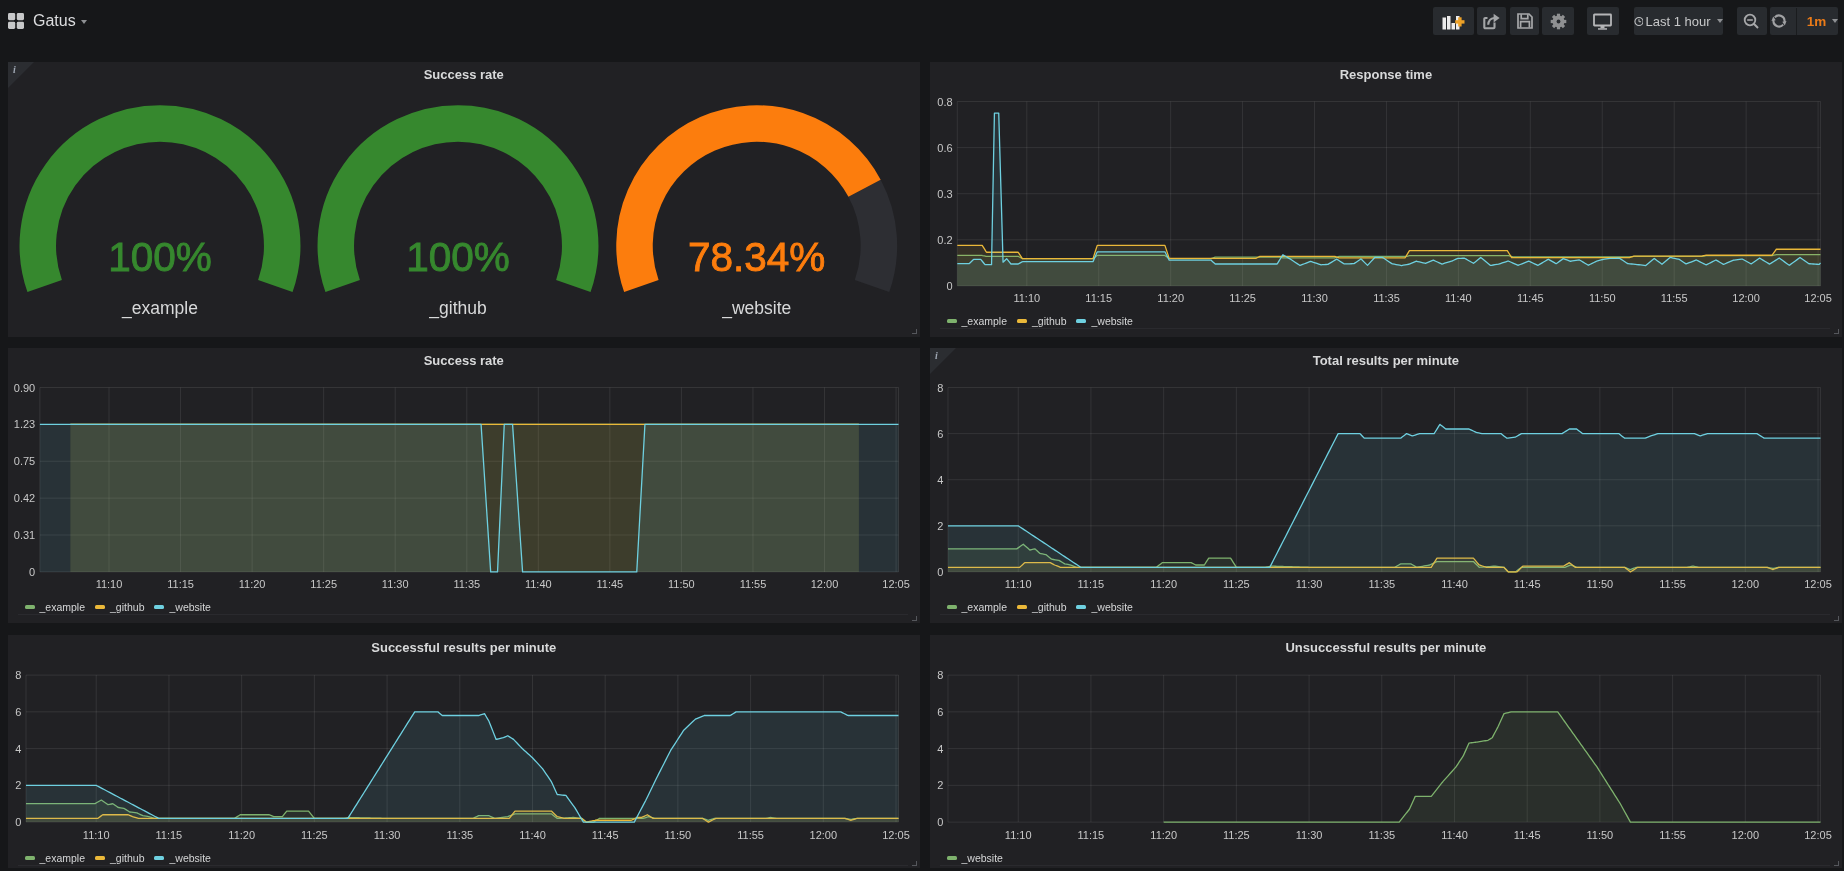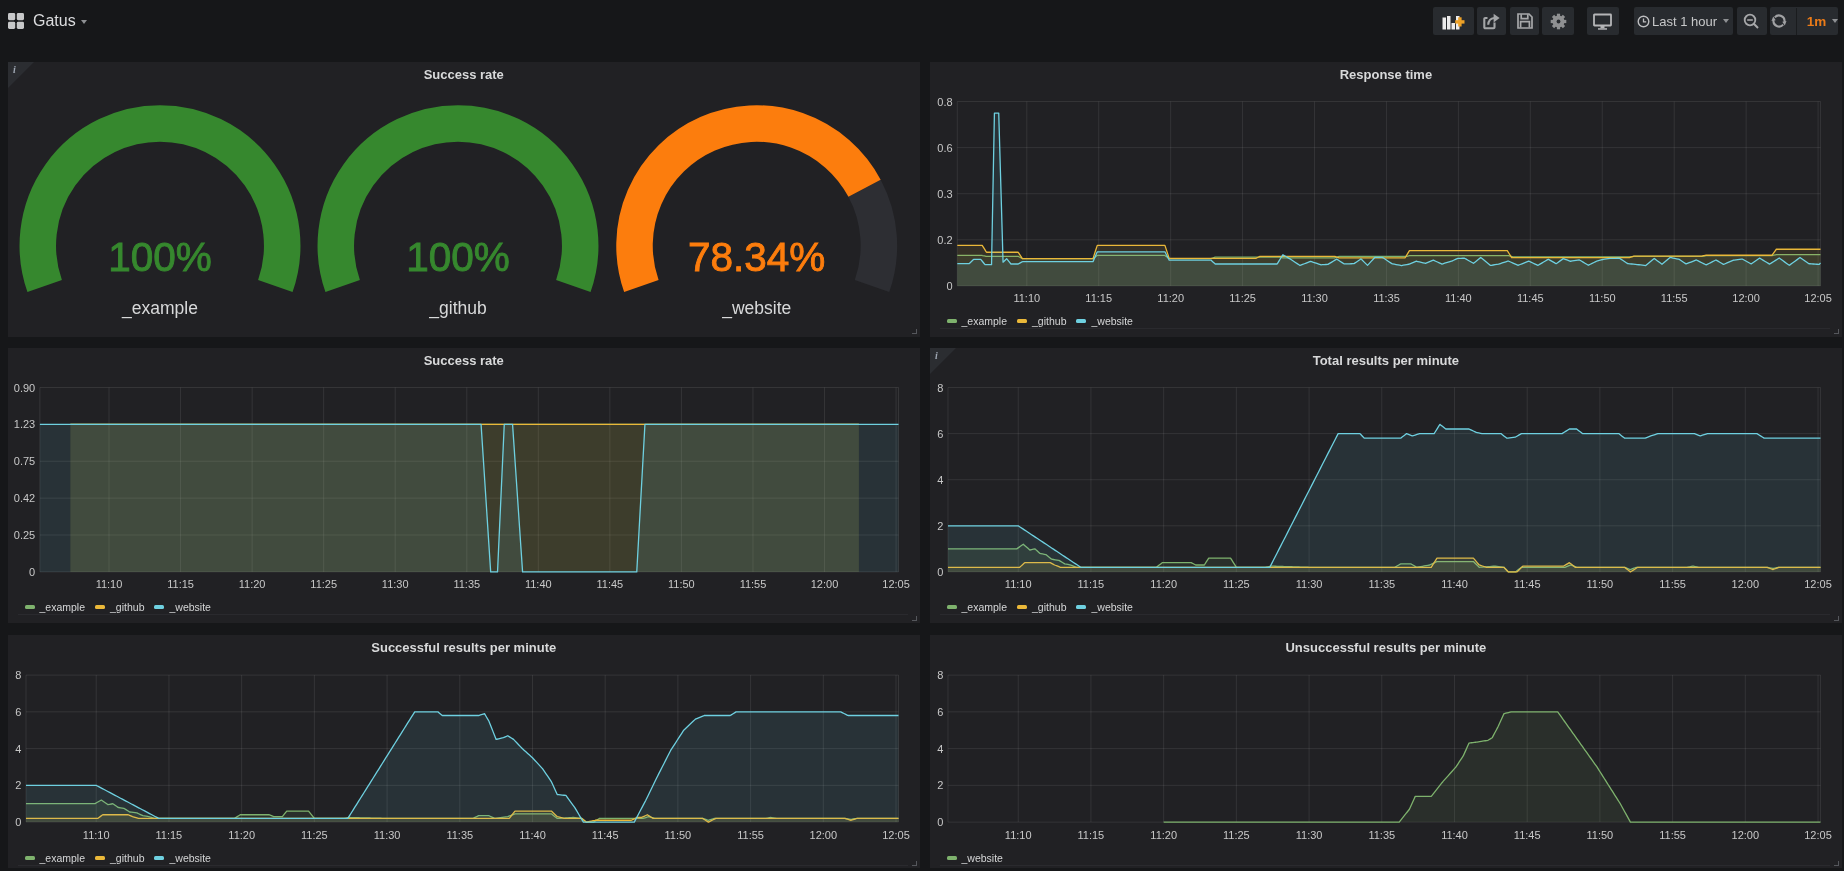--- a/index.html
+++ b/index.html
@@ -77,21 +77,21 @@
 <circle cx="8.5" cy="8.5" r="1.9" fill="#282b2f"></circle>
     </svg>
   </div>
 <div class="nbtn" style="left:1587px;width:31.5px">
     <svg width="19" height="17" viewBox="0 0 19 17">
       <rect x="1" y="1.5" width="17" height="11" rx="0.5" fill="none" stroke="#b5b6b8" stroke-width="1.8"></rect>
 <rect x="7.5" y="13" width="4" height="2.2" fill="#b5b6b8"></rect>
       <rect x="5" y="15.2" width="9" height="1.5" fill="#b5b6b8"></rect>
     </svg>
   </div>
-<div class="nbtn" style="left:1633.5px;width:99px">
+<div class="nbtn" style="left:1633.5px;width:89px">
     <svg width="13" height="13" viewBox="0 0 13 13" style="margin-right:2px">
       <circle cx="6.5" cy="6.5" r="5.3" fill="none" stroke="#bdbec0" stroke-width="1.4"></circle>
 <path d="M6.5 3.4 V6.8 H9.2" stroke="#bdbec0" stroke-width="1.3" fill="none"></path>
     </svg>
     <span style="color:#c7c8c9;white-space:nowrap;font-size:13px">Last 1 hour</span>
     <span class="caret" style="position:static;margin-left:6px"></span>
   </div>
 <div class="nbtn" style="left:1736.5px;width:30px">
     <svg width="17" height="17" viewBox="0 0 17 17">
       <circle cx="7" cy="7" r="5.3" fill="none" stroke="#a7a8aa" stroke-width="1.8"></circle>
@@ -208,21 +208,21 @@
       <line x1="31.9" y1="39.5" x2="31.9" y2="223.9" stroke="rgba(255,255,255,0.09)" stroke-width="1"></line>
       <line x1="890.5" y1="39.5" x2="890.5" y2="223.9" stroke="rgba(255,255,255,0.09)" stroke-width="1"></line>
       <path d="M62.38,76.38 L64.02,76.38 L65.67,76.38 L67.31,76.38 L68.95,76.38 L70.59,76.38 L72.24,76.38 L73.88,76.38 L75.52,76.38 L77.16,76.38 L78.81,76.38 L80.45,76.38 L82.09,76.38 L83.73,76.38 L85.38,76.38 L87.02,76.38 L88.66,76.38 L90.31,76.38 L91.95,76.38 L93.59,76.38 L95.23,76.38 L96.88,76.38 L98.52,76.38 L100.16,76.38 L101.80,76.38 L103.45,76.38 L105.09,76.38 L106.73,76.38 L108.38,76.38 L110.02,76.38 L111.66,76.38 L113.30,76.38 L114.95,76.38 L116.59,76.38 L118.23,76.38 L119.87,76.38 L121.52,76.38 L123.16,76.38 L124.80,76.38 L126.44,76.38 L128.09,76.38 L129.73,76.38 L131.37,76.38 L133.02,76.38 L134.66,76.38 L136.30,76.38 L137.94,76.38 L139.59,76.38 L141.23,76.38 L142.87,76.38 L144.51,76.38 L146.16,76.38 L147.80,76.38 L149.44,76.38 L151.08,76.38 L152.73,76.38 L154.37,76.38 L156.01,76.38 L157.66,76.38 L159.30,76.38 L160.94,76.38 L162.58,76.38 L164.23,76.38 L165.87,76.38 L167.51,76.38 L169.15,76.38 L170.80,76.38 L172.44,76.38 L174.08,76.38 L175.72,76.38 L177.37,76.38 L179.01,76.38 L180.65,76.38 L182.30,76.38 L183.94,76.38 L185.58,76.38 L187.22,76.38 L188.87,76.38 L190.51,76.38 L192.15,76.38 L193.79,76.38 L195.44,76.38 L197.08,76.38 L198.72,76.38 L200.36,76.38 L202.01,76.38 L203.65,76.38 L205.29,76.38 L206.94,76.38 L208.58,76.38 L210.22,76.38 L211.86,76.38 L213.51,76.38 L215.15,76.38 L216.79,76.38 L218.43,76.38 L220.08,76.38 L221.72,76.38 L223.36,76.38 L225.00,76.38 L226.65,76.38 L228.29,76.38 L229.93,76.38 L231.58,76.38 L233.22,76.38 L234.86,76.38 L236.50,76.38 L238.15,76.38 L239.79,76.38 L241.43,76.38 L243.07,76.38 L244.72,76.38 L246.36,76.38 L248.00,76.38 L249.64,76.38 L251.29,76.38 L252.93,76.38 L254.57,76.38 L256.22,76.38 L257.86,76.38 L259.50,76.38 L261.14,76.38 L262.79,76.38 L264.43,76.38 L266.07,76.38 L267.71,76.38 L269.36,76.38 L271.00,76.38 L272.64,76.38 L274.28,76.38 L275.93,76.38 L277.57,76.38 L279.21,76.38 L280.86,76.38 L282.50,76.38 L284.14,76.38 L285.78,76.38 L287.43,76.38 L289.07,76.38 L290.71,76.38 L292.35,76.38 L294.00,76.38 L295.64,76.38 L297.28,76.38 L298.92,76.38 L300.57,76.38 L302.21,76.38 L303.85,76.38 L305.50,76.38 L307.14,76.38 L308.78,76.38 L310.42,76.38 L312.07,76.38 L313.71,76.38 L315.35,76.38 L316.99,76.38 L318.64,76.38 L320.28,76.38 L321.92,76.38 L323.56,76.38 L325.21,76.38 L326.85,76.38 L328.49,76.38 L330.14,76.38 L331.78,76.38 L333.42,76.38 L335.06,76.38 L336.71,76.38 L338.35,76.38 L339.99,76.38 L341.63,76.38 L343.28,76.38 L344.92,76.38 L346.56,76.38 L348.20,76.38 L349.85,76.38 L351.49,76.38 L353.13,76.38 L354.78,76.38 L356.42,76.38 L358.06,76.38 L359.70,76.38 L361.35,76.38 L362.99,76.38 L364.63,76.38 L366.27,76.38 L367.92,76.38 L369.56,76.38 L371.20,76.38 L372.84,76.38 L374.49,76.38 L376.13,76.38 L377.77,76.38 L379.42,76.38 L381.06,76.38 L382.70,76.38 L384.34,76.38 L385.99,76.38 L387.63,76.38 L389.27,76.38 L390.91,76.38 L392.56,76.38 L394.20,76.38 L395.84,76.38 L397.48,76.38 L399.13,76.38 L400.77,76.38 L402.41,76.38 L404.06,76.38 L405.70,76.38 L407.34,76.38 L408.98,76.38 L410.63,76.38 L412.27,76.38 L413.91,76.38 L415.55,76.38 L417.20,76.38 L418.84,76.38 L420.48,76.38 L422.12,76.38 L423.77,76.38 L425.41,76.38 L427.05,76.38 L428.70,76.38 L430.34,76.38 L431.98,76.38 L433.62,76.38 L435.27,76.38 L436.91,76.38 L438.55,76.38 L440.19,76.38 L441.84,76.38 L443.48,76.38 L445.12,76.38 L446.76,76.38 L448.41,76.38 L450.05,76.38 L451.69,76.38 L453.34,76.38 L454.98,76.38 L456.62,76.38 L458.26,76.38 L459.91,76.38 L461.55,76.38 L463.19,76.38 L464.83,76.38 L466.48,76.38 L468.12,76.38 L469.76,76.38 L471.40,76.38 L473.05,76.38 L474.69,76.38 L476.33,76.38 L477.98,76.38 L479.62,76.38 L481.26,76.38 L482.90,76.38 L484.55,76.38 L486.19,76.38 L487.83,76.38 L489.47,76.38 L491.12,76.38 L492.76,76.38 L494.40,76.38 L496.04,76.38 L497.69,76.38 L499.33,76.38 L500.97,76.38 L502.62,76.38 L504.26,76.38 L505.90,76.38 L507.54,76.38 L509.19,76.38 L510.83,76.38 L512.47,76.38 L514.11,76.38 L515.76,76.38 L517.40,76.38 L519.04,76.38 L520.68,76.38 L522.33,76.38 L523.97,76.38 L525.61,76.38 L527.26,76.38 L528.90,76.38 L530.54,76.38 L532.18,76.38 L533.83,76.38 L535.47,76.38 L537.11,76.38 L538.75,76.38 L540.40,76.38 L542.04,76.38 L543.68,76.38 L545.32,76.38 L546.97,76.38 L548.61,76.38 L550.25,76.38 L551.90,76.38 L553.54,76.38 L555.18,76.38 L556.82,76.38 L558.47,76.38 L560.11,76.38 L561.75,76.38 L563.39,76.38 L565.04,76.38 L566.68,76.38 L568.32,76.38 L569.96,76.38 L571.61,76.38 L573.25,76.38 L574.89,76.38 L576.54,76.38 L578.18,76.38 L579.82,76.38 L581.46,76.38 L583.11,76.38 L584.75,76.38 L586.39,76.38 L588.03,76.38 L589.68,76.38 L591.32,76.38 L592.96,76.38 L594.60,76.38 L596.25,76.38 L597.89,76.38 L599.53,76.38 L601.18,76.38 L602.82,76.38 L604.46,76.38 L606.10,76.38 L607.75,76.38 L609.39,76.38 L611.03,76.38 L612.67,76.38 L614.32,76.38 L615.96,76.38 L617.60,76.38 L619.25,76.38 L620.89,76.38 L622.53,76.38 L624.17,76.38 L625.82,76.38 L627.46,76.38 L629.10,76.38 L630.74,76.38 L632.39,76.38 L634.03,76.38 L635.67,76.38 L637.31,76.38 L638.96,76.38 L640.60,76.38 L642.24,76.38 L643.89,76.38 L645.53,76.38 L647.17,76.38 L648.81,76.38 L650.46,76.38 L652.10,76.38 L653.74,76.38 L655.38,76.38 L657.03,76.38 L658.67,76.38 L660.31,76.38 L661.95,76.38 L663.60,76.38 L665.24,76.38 L666.88,76.38 L668.53,76.38 L670.17,76.38 L671.81,76.38 L673.45,76.38 L675.10,76.38 L676.74,76.38 L678.38,76.38 L680.02,76.38 L681.67,76.38 L683.31,76.38 L684.95,76.38 L686.59,76.38 L688.24,76.38 L689.88,76.38 L691.52,76.38 L693.17,76.38 L694.81,76.38 L696.45,76.38 L698.09,76.38 L699.74,76.38 L701.38,76.38 L703.02,76.38 L704.66,76.38 L706.31,76.38 L707.95,76.38 L709.59,76.38 L711.23,76.38 L712.88,76.38 L714.52,76.38 L716.16,76.38 L717.81,76.38 L719.45,76.38 L721.09,76.38 L722.73,76.38 L724.38,76.38 L726.02,76.38 L727.66,76.38 L729.30,76.38 L730.95,76.38 L732.59,76.38 L734.23,76.38 L735.87,76.38 L737.52,76.38 L739.16,76.38 L740.80,76.38 L742.45,76.38 L744.09,76.38 L745.73,76.38 L747.37,76.38 L749.02,76.38 L750.66,76.38 L752.30,76.38 L753.94,76.38 L755.59,76.38 L757.23,76.38 L758.87,76.38 L760.51,76.38 L762.16,76.38 L763.80,76.38 L765.44,76.38 L767.09,76.38 L768.73,76.38 L770.37,76.38 L772.01,76.38 L773.66,76.38 L775.30,76.38 L776.94,76.38 L778.58,76.38 L780.23,76.38 L781.87,76.38 L783.51,76.38 L785.15,76.38 L786.80,76.38 L788.44,76.38 L790.08,76.38 L791.73,76.38 L793.37,76.38 L795.01,76.38 L796.65,76.38 L798.30,76.38 L799.94,76.38 L801.58,76.38 L803.22,76.38 L804.87,76.38 L806.51,76.38 L808.15,76.38 L809.79,76.38 L811.44,76.38 L813.08,76.38 L814.72,76.38 L816.37,76.38 L818.01,76.38 L819.65,76.38 L821.29,76.38 L822.94,76.38 L824.58,76.38 L826.22,76.38 L827.86,76.38 L829.51,76.38 L831.15,76.38 L832.79,76.38 L834.43,76.38 L836.08,76.38 L837.72,76.38 L839.36,76.38 L841.01,76.38 L842.65,76.38 L844.29,76.38 L845.93,76.38 L847.58,76.38 L849.22,76.38 L850.86,76.38 L850.86,223.90 L62.38,223.90 Z" fill="#7eb26d" fill-opacity="0.1" stroke="none"></path>
       <path d="M62.38,76.38 L64.02,76.38 L65.67,76.38 L67.31,76.38 L68.95,76.38 L70.59,76.38 L72.24,76.38 L73.88,76.38 L75.52,76.38 L77.16,76.38 L78.81,76.38 L80.45,76.38 L82.09,76.38 L83.73,76.38 L85.38,76.38 L87.02,76.38 L88.66,76.38 L90.31,76.38 L91.95,76.38 L93.59,76.38 L95.23,76.38 L96.88,76.38 L98.52,76.38 L100.16,76.38 L101.80,76.38 L103.45,76.38 L105.09,76.38 L106.73,76.38 L108.38,76.38 L110.02,76.38 L111.66,76.38 L113.30,76.38 L114.95,76.38 L116.59,76.38 L118.23,76.38 L119.87,76.38 L121.52,76.38 L123.16,76.38 L124.80,76.38 L126.44,76.38 L128.09,76.38 L129.73,76.38 L131.37,76.38 L133.02,76.38 L134.66,76.38 L136.30,76.38 L137.94,76.38 L139.59,76.38 L141.23,76.38 L142.87,76.38 L144.51,76.38 L146.16,76.38 L147.80,76.38 L149.44,76.38 L151.08,76.38 L152.73,76.38 L154.37,76.38 L156.01,76.38 L157.66,76.38 L159.30,76.38 L160.94,76.38 L162.58,76.38 L164.23,76.38 L165.87,76.38 L167.51,76.38 L169.15,76.38 L170.80,76.38 L172.44,76.38 L174.08,76.38 L175.72,76.38 L177.37,76.38 L179.01,76.38 L180.65,76.38 L182.30,76.38 L183.94,76.38 L185.58,76.38 L187.22,76.38 L188.87,76.38 L190.51,76.38 L192.15,76.38 L193.79,76.38 L195.44,76.38 L197.08,76.38 L198.72,76.38 L200.36,76.38 L202.01,76.38 L203.65,76.38 L205.29,76.38 L206.94,76.38 L208.58,76.38 L210.22,76.38 L211.86,76.38 L213.51,76.38 L215.15,76.38 L216.79,76.38 L218.43,76.38 L220.08,76.38 L221.72,76.38 L223.36,76.38 L225.00,76.38 L226.65,76.38 L228.29,76.38 L229.93,76.38 L231.58,76.38 L233.22,76.38 L234.86,76.38 L236.50,76.38 L238.15,76.38 L239.79,76.38 L241.43,76.38 L243.07,76.38 L244.72,76.38 L246.36,76.38 L248.00,76.38 L249.64,76.38 L251.29,76.38 L252.93,76.38 L254.57,76.38 L256.22,76.38 L257.86,76.38 L259.50,76.38 L261.14,76.38 L262.79,76.38 L264.43,76.38 L266.07,76.38 L267.71,76.38 L269.36,76.38 L271.00,76.38 L272.64,76.38 L274.28,76.38 L275.93,76.38 L277.57,76.38 L279.21,76.38 L280.86,76.38 L282.50,76.38 L284.14,76.38 L285.78,76.38 L287.43,76.38 L289.07,76.38 L290.71,76.38 L292.35,76.38 L294.00,76.38 L295.64,76.38 L297.28,76.38 L298.92,76.38 L300.57,76.38 L302.21,76.38 L303.85,76.38 L305.50,76.38 L307.14,76.38 L308.78,76.38 L310.42,76.38 L312.07,76.38 L313.71,76.38 L315.35,76.38 L316.99,76.38 L318.64,76.38 L320.28,76.38 L321.92,76.38 L323.56,76.38 L325.21,76.38 L326.85,76.38 L328.49,76.38 L330.14,76.38 L331.78,76.38 L333.42,76.38 L335.06,76.38 L336.71,76.38 L338.35,76.38 L339.99,76.38 L341.63,76.38 L343.28,76.38 L344.92,76.38 L346.56,76.38 L348.20,76.38 L349.85,76.38 L351.49,76.38 L353.13,76.38 L354.78,76.38 L356.42,76.38 L358.06,76.38 L359.70,76.38 L361.35,76.38 L362.99,76.38 L364.63,76.38 L366.27,76.38 L367.92,76.38 L369.56,76.38 L371.20,76.38 L372.84,76.38 L374.49,76.38 L376.13,76.38 L377.77,76.38 L379.42,76.38 L381.06,76.38 L382.70,76.38 L384.34,76.38 L385.99,76.38 L387.63,76.38 L389.27,76.38 L390.91,76.38 L392.56,76.38 L394.20,76.38 L395.84,76.38 L397.48,76.38 L399.13,76.38 L400.77,76.38 L402.41,76.38 L404.06,76.38 L405.70,76.38 L407.34,76.38 L408.98,76.38 L410.63,76.38 L412.27,76.38 L413.91,76.38 L415.55,76.38 L417.20,76.38 L418.84,76.38 L420.48,76.38 L422.12,76.38 L423.77,76.38 L425.41,76.38 L427.05,76.38 L428.70,76.38 L430.34,76.38 L431.98,76.38 L433.62,76.38 L435.27,76.38 L436.91,76.38 L438.55,76.38 L440.19,76.38 L441.84,76.38 L443.48,76.38 L445.12,76.38 L446.76,76.38 L448.41,76.38 L450.05,76.38 L451.69,76.38 L453.34,76.38 L454.98,76.38 L456.62,76.38 L458.26,76.38 L459.91,76.38 L461.55,76.38 L463.19,76.38 L464.83,76.38 L466.48,76.38 L468.12,76.38 L469.76,76.38 L471.40,76.38 L473.05,76.38 L474.69,76.38 L476.33,76.38 L477.98,76.38 L479.62,76.38 L481.26,76.38 L482.90,76.38 L484.55,76.38 L486.19,76.38 L487.83,76.38 L489.47,76.38 L491.12,76.38 L492.76,76.38 L494.40,76.38 L496.04,76.38 L497.69,76.38 L499.33,76.38 L500.97,76.38 L502.62,76.38 L504.26,76.38 L505.90,76.38 L507.54,76.38 L509.19,76.38 L510.83,76.38 L512.47,76.38 L514.11,76.38 L515.76,76.38 L517.40,76.38 L519.04,76.38 L520.68,76.38 L522.33,76.38 L523.97,76.38 L525.61,76.38 L527.26,76.38 L528.90,76.38 L530.54,76.38 L532.18,76.38 L533.83,76.38 L535.47,76.38 L537.11,76.38 L538.75,76.38 L540.40,76.38 L542.04,76.38 L543.68,76.38 L545.32,76.38 L546.97,76.38 L548.61,76.38 L550.25,76.38 L551.90,76.38 L553.54,76.38 L555.18,76.38 L556.82,76.38 L558.47,76.38 L560.11,76.38 L561.75,76.38 L563.39,76.38 L565.04,76.38 L566.68,76.38 L568.32,76.38 L569.96,76.38 L571.61,76.38 L573.25,76.38 L574.89,76.38 L576.54,76.38 L578.18,76.38 L579.82,76.38 L581.46,76.38 L583.11,76.38 L584.75,76.38 L586.39,76.38 L588.03,76.38 L589.68,76.38 L591.32,76.38 L592.96,76.38 L594.60,76.38 L596.25,76.38 L597.89,76.38 L599.53,76.38 L601.18,76.38 L602.82,76.38 L604.46,76.38 L606.10,76.38 L607.75,76.38 L609.39,76.38 L611.03,76.38 L612.67,76.38 L614.32,76.38 L615.96,76.38 L617.60,76.38 L619.25,76.38 L620.89,76.38 L622.53,76.38 L624.17,76.38 L625.82,76.38 L627.46,76.38 L629.10,76.38 L630.74,76.38 L632.39,76.38 L634.03,76.38 L635.67,76.38 L637.31,76.38 L638.96,76.38 L640.60,76.38 L642.24,76.38 L643.89,76.38 L645.53,76.38 L647.17,76.38 L648.81,76.38 L650.46,76.38 L652.10,76.38 L653.74,76.38 L655.38,76.38 L657.03,76.38 L658.67,76.38 L660.31,76.38 L661.95,76.38 L663.60,76.38 L665.24,76.38 L666.88,76.38 L668.53,76.38 L670.17,76.38 L671.81,76.38 L673.45,76.38 L675.10,76.38 L676.74,76.38 L678.38,76.38 L680.02,76.38 L681.67,76.38 L683.31,76.38 L684.95,76.38 L686.59,76.38 L688.24,76.38 L689.88,76.38 L691.52,76.38 L693.17,76.38 L694.81,76.38 L696.45,76.38 L698.09,76.38 L699.74,76.38 L701.38,76.38 L703.02,76.38 L704.66,76.38 L706.31,76.38 L707.95,76.38 L709.59,76.38 L711.23,76.38 L712.88,76.38 L714.52,76.38 L716.16,76.38 L717.81,76.38 L719.45,76.38 L721.09,76.38 L722.73,76.38 L724.38,76.38 L726.02,76.38 L727.66,76.38 L729.30,76.38 L730.95,76.38 L732.59,76.38 L734.23,76.38 L735.87,76.38 L737.52,76.38 L739.16,76.38 L740.80,76.38 L742.45,76.38 L744.09,76.38 L745.73,76.38 L747.37,76.38 L749.02,76.38 L750.66,76.38 L752.30,76.38 L753.94,76.38 L755.59,76.38 L757.23,76.38 L758.87,76.38 L760.51,76.38 L762.16,76.38 L763.80,76.38 L765.44,76.38 L767.09,76.38 L768.73,76.38 L770.37,76.38 L772.01,76.38 L773.66,76.38 L775.30,76.38 L776.94,76.38 L778.58,76.38 L780.23,76.38 L781.87,76.38 L783.51,76.38 L785.15,76.38 L786.80,76.38 L788.44,76.38 L790.08,76.38 L791.73,76.38 L793.37,76.38 L795.01,76.38 L796.65,76.38 L798.30,76.38 L799.94,76.38 L801.58,76.38 L803.22,76.38 L804.87,76.38 L806.51,76.38 L808.15,76.38 L809.79,76.38 L811.44,76.38 L813.08,76.38 L814.72,76.38 L816.37,76.38 L818.01,76.38 L819.65,76.38 L821.29,76.38 L822.94,76.38 L824.58,76.38 L826.22,76.38 L827.86,76.38 L829.51,76.38 L831.15,76.38 L832.79,76.38 L834.43,76.38 L836.08,76.38 L837.72,76.38 L839.36,76.38 L841.01,76.38 L842.65,76.38 L844.29,76.38 L845.93,76.38 L847.58,76.38 L849.22,76.38 L850.86,76.38" fill="none" stroke="#7eb26d" stroke-width="1.3" stroke-linejoin="round"></path>
       <path d="M62.38,76.38 L64.02,76.38 L65.67,76.38 L67.31,76.38 L68.95,76.38 L70.59,76.38 L72.24,76.38 L73.88,76.38 L75.52,76.38 L77.16,76.38 L78.81,76.38 L80.45,76.38 L82.09,76.38 L83.73,76.38 L85.38,76.38 L87.02,76.38 L88.66,76.38 L90.31,76.38 L91.95,76.38 L93.59,76.38 L95.23,76.38 L96.88,76.38 L98.52,76.38 L100.16,76.38 L101.80,76.38 L103.45,76.38 L105.09,76.38 L106.73,76.38 L108.38,76.38 L110.02,76.38 L111.66,76.38 L113.30,76.38 L114.95,76.38 L116.59,76.38 L118.23,76.38 L119.87,76.38 L121.52,76.38 L123.16,76.38 L124.80,76.38 L126.44,76.38 L128.09,76.38 L129.73,76.38 L131.37,76.38 L133.02,76.38 L134.66,76.38 L136.30,76.38 L137.94,76.38 L139.59,76.38 L141.23,76.38 L142.87,76.38 L144.51,76.38 L146.16,76.38 L147.80,76.38 L149.44,76.38 L151.08,76.38 L152.73,76.38 L154.37,76.38 L156.01,76.38 L157.66,76.38 L159.30,76.38 L160.94,76.38 L162.58,76.38 L164.23,76.38 L165.87,76.38 L167.51,76.38 L169.15,76.38 L170.80,76.38 L172.44,76.38 L174.08,76.38 L175.72,76.38 L177.37,76.38 L179.01,76.38 L180.65,76.38 L182.30,76.38 L183.94,76.38 L185.58,76.38 L187.22,76.38 L188.87,76.38 L190.51,76.38 L192.15,76.38 L193.79,76.38 L195.44,76.38 L197.08,76.38 L198.72,76.38 L200.36,76.38 L202.01,76.38 L203.65,76.38 L205.29,76.38 L206.94,76.38 L208.58,76.38 L210.22,76.38 L211.86,76.38 L213.51,76.38 L215.15,76.38 L216.79,76.38 L218.43,76.38 L220.08,76.38 L221.72,76.38 L223.36,76.38 L225.00,76.38 L226.65,76.38 L228.29,76.38 L229.93,76.38 L231.58,76.38 L233.22,76.38 L234.86,76.38 L236.50,76.38 L238.15,76.38 L239.79,76.38 L241.43,76.38 L243.07,76.38 L244.72,76.38 L246.36,76.38 L248.00,76.38 L249.64,76.38 L251.29,76.38 L252.93,76.38 L254.57,76.38 L256.22,76.38 L257.86,76.38 L259.50,76.38 L261.14,76.38 L262.79,76.38 L264.43,76.38 L266.07,76.38 L267.71,76.38 L269.36,76.38 L271.00,76.38 L272.64,76.38 L274.28,76.38 L275.93,76.38 L277.57,76.38 L279.21,76.38 L280.86,76.38 L282.50,76.38 L284.14,76.38 L285.78,76.38 L287.43,76.38 L289.07,76.38 L290.71,76.38 L292.35,76.38 L294.00,76.38 L295.64,76.38 L297.28,76.38 L298.92,76.38 L300.57,76.38 L302.21,76.38 L303.85,76.38 L305.50,76.38 L307.14,76.38 L308.78,76.38 L310.42,76.38 L312.07,76.38 L313.71,76.38 L315.35,76.38 L316.99,76.38 L318.64,76.38 L320.28,76.38 L321.92,76.38 L323.56,76.38 L325.21,76.38 L326.85,76.38 L328.49,76.38 L330.14,76.38 L331.78,76.38 L333.42,76.38 L335.06,76.38 L336.71,76.38 L338.35,76.38 L339.99,76.38 L341.63,76.38 L343.28,76.38 L344.92,76.38 L346.56,76.38 L348.20,76.38 L349.85,76.38 L351.49,76.38 L353.13,76.38 L354.78,76.38 L356.42,76.38 L358.06,76.38 L359.70,76.38 L361.35,76.38 L362.99,76.38 L364.63,76.38 L366.27,76.38 L367.92,76.38 L369.56,76.38 L371.20,76.38 L372.84,76.38 L374.49,76.38 L376.13,76.38 L377.77,76.38 L379.42,76.38 L381.06,76.38 L382.70,76.38 L384.34,76.38 L385.99,76.38 L387.63,76.38 L389.27,76.38 L390.91,76.38 L392.56,76.38 L394.20,76.38 L395.84,76.38 L397.48,76.38 L399.13,76.38 L400.77,76.38 L402.41,76.38 L404.06,76.38 L405.70,76.38 L407.34,76.38 L408.98,76.38 L410.63,76.38 L412.27,76.38 L413.91,76.38 L415.55,76.38 L417.20,76.38 L418.84,76.38 L420.48,76.38 L422.12,76.38 L423.77,76.38 L425.41,76.38 L427.05,76.38 L428.70,76.38 L430.34,76.38 L431.98,76.38 L433.62,76.38 L435.27,76.38 L436.91,76.38 L438.55,76.38 L440.19,76.38 L441.84,76.38 L443.48,76.38 L445.12,76.38 L446.76,76.38 L448.41,76.38 L450.05,76.38 L451.69,76.38 L453.34,76.38 L454.98,76.38 L456.62,76.38 L458.26,76.38 L459.91,76.38 L461.55,76.38 L463.19,76.38 L464.83,76.38 L466.48,76.38 L468.12,76.38 L469.76,76.38 L471.40,76.38 L473.05,76.38 L474.69,76.38 L476.33,76.38 L477.98,76.38 L479.62,76.38 L481.26,76.38 L482.90,76.38 L484.55,76.38 L486.19,76.38 L487.83,76.38 L489.47,76.38 L491.12,76.38 L492.76,76.38 L494.40,76.38 L496.04,76.38 L497.69,76.38 L499.33,76.38 L500.97,76.38 L502.62,76.38 L504.26,76.38 L505.90,76.38 L507.54,76.38 L509.19,76.38 L510.83,76.38 L512.47,76.38 L514.11,76.38 L515.76,76.38 L517.40,76.38 L519.04,76.38 L520.68,76.38 L522.33,76.38 L523.97,76.38 L525.61,76.38 L527.26,76.38 L528.90,76.38 L530.54,76.38 L532.18,76.38 L533.83,76.38 L535.47,76.38 L537.11,76.38 L538.75,76.38 L540.40,76.38 L542.04,76.38 L543.68,76.38 L545.32,76.38 L546.97,76.38 L548.61,76.38 L550.25,76.38 L551.90,76.38 L553.54,76.38 L555.18,76.38 L556.82,76.38 L558.47,76.38 L560.11,76.38 L561.75,76.38 L563.39,76.38 L565.04,76.38 L566.68,76.38 L568.32,76.38 L569.96,76.38 L571.61,76.38 L573.25,76.38 L574.89,76.38 L576.54,76.38 L578.18,76.38 L579.82,76.38 L581.46,76.38 L583.11,76.38 L584.75,76.38 L586.39,76.38 L588.03,76.38 L589.68,76.38 L591.32,76.38 L592.96,76.38 L594.60,76.38 L596.25,76.38 L597.89,76.38 L599.53,76.38 L601.18,76.38 L602.82,76.38 L604.46,76.38 L606.10,76.38 L607.75,76.38 L609.39,76.38 L611.03,76.38 L612.67,76.38 L614.32,76.38 L615.96,76.38 L617.60,76.38 L619.25,76.38 L620.89,76.38 L622.53,76.38 L624.17,76.38 L625.82,76.38 L627.46,76.38 L629.10,76.38 L630.74,76.38 L632.39,76.38 L634.03,76.38 L635.67,76.38 L637.31,76.38 L638.96,76.38 L640.60,76.38 L642.24,76.38 L643.89,76.38 L645.53,76.38 L647.17,76.38 L648.81,76.38 L650.46,76.38 L652.10,76.38 L653.74,76.38 L655.38,76.38 L657.03,76.38 L658.67,76.38 L660.31,76.38 L661.95,76.38 L663.60,76.38 L665.24,76.38 L666.88,76.38 L668.53,76.38 L670.17,76.38 L671.81,76.38 L673.45,76.38 L675.10,76.38 L676.74,76.38 L678.38,76.38 L680.02,76.38 L681.67,76.38 L683.31,76.38 L684.95,76.38 L686.59,76.38 L688.24,76.38 L689.88,76.38 L691.52,76.38 L693.17,76.38 L694.81,76.38 L696.45,76.38 L698.09,76.38 L699.74,76.38 L701.38,76.38 L703.02,76.38 L704.66,76.38 L706.31,76.38 L707.95,76.38 L709.59,76.38 L711.23,76.38 L712.88,76.38 L714.52,76.38 L716.16,76.38 L717.81,76.38 L719.45,76.38 L721.09,76.38 L722.73,76.38 L724.38,76.38 L726.02,76.38 L727.66,76.38 L729.30,76.38 L730.95,76.38 L732.59,76.38 L734.23,76.38 L735.87,76.38 L737.52,76.38 L739.16,76.38 L740.80,76.38 L742.45,76.38 L744.09,76.38 L745.73,76.38 L747.37,76.38 L749.02,76.38 L750.66,76.38 L752.30,76.38 L753.94,76.38 L755.59,76.38 L757.23,76.38 L758.87,76.38 L760.51,76.38 L762.16,76.38 L763.80,76.38 L765.44,76.38 L767.09,76.38 L768.73,76.38 L770.37,76.38 L772.01,76.38 L773.66,76.38 L775.30,76.38 L776.94,76.38 L778.58,76.38 L780.23,76.38 L781.87,76.38 L783.51,76.38 L785.15,76.38 L786.80,76.38 L788.44,76.38 L790.08,76.38 L791.73,76.38 L793.37,76.38 L795.01,76.38 L796.65,76.38 L798.30,76.38 L799.94,76.38 L801.58,76.38 L803.22,76.38 L804.87,76.38 L806.51,76.38 L808.15,76.38 L809.79,76.38 L811.44,76.38 L813.08,76.38 L814.72,76.38 L816.37,76.38 L818.01,76.38 L819.65,76.38 L821.29,76.38 L822.94,76.38 L824.58,76.38 L826.22,76.38 L827.86,76.38 L829.51,76.38 L831.15,76.38 L832.79,76.38 L834.43,76.38 L836.08,76.38 L837.72,76.38 L839.36,76.38 L841.01,76.38 L842.65,76.38 L844.29,76.38 L845.93,76.38 L847.58,76.38 L849.22,76.38 L850.86,76.38 L850.86,223.90 L62.38,223.90 Z" fill="#eab839" fill-opacity="0.1" stroke="none"></path>
       <path d="M62.38,76.38 L64.02,76.38 L65.67,76.38 L67.31,76.38 L68.95,76.38 L70.59,76.38 L72.24,76.38 L73.88,76.38 L75.52,76.38 L77.16,76.38 L78.81,76.38 L80.45,76.38 L82.09,76.38 L83.73,76.38 L85.38,76.38 L87.02,76.38 L88.66,76.38 L90.31,76.38 L91.95,76.38 L93.59,76.38 L95.23,76.38 L96.88,76.38 L98.52,76.38 L100.16,76.38 L101.80,76.38 L103.45,76.38 L105.09,76.38 L106.73,76.38 L108.38,76.38 L110.02,76.38 L111.66,76.38 L113.30,76.38 L114.95,76.38 L116.59,76.38 L118.23,76.38 L119.87,76.38 L121.52,76.38 L123.16,76.38 L124.80,76.38 L126.44,76.38 L128.09,76.38 L129.73,76.38 L131.37,76.38 L133.02,76.38 L134.66,76.38 L136.30,76.38 L137.94,76.38 L139.59,76.38 L141.23,76.38 L142.87,76.38 L144.51,76.38 L146.16,76.38 L147.80,76.38 L149.44,76.38 L151.08,76.38 L152.73,76.38 L154.37,76.38 L156.01,76.38 L157.66,76.38 L159.30,76.38 L160.94,76.38 L162.58,76.38 L164.23,76.38 L165.87,76.38 L167.51,76.38 L169.15,76.38 L170.80,76.38 L172.44,76.38 L174.08,76.38 L175.72,76.38 L177.37,76.38 L179.01,76.38 L180.65,76.38 L182.30,76.38 L183.94,76.38 L185.58,76.38 L187.22,76.38 L188.87,76.38 L190.51,76.38 L192.15,76.38 L193.79,76.38 L195.44,76.38 L197.08,76.38 L198.72,76.38 L200.36,76.38 L202.01,76.38 L203.65,76.38 L205.29,76.38 L206.94,76.38 L208.58,76.38 L210.22,76.38 L211.86,76.38 L213.51,76.38 L215.15,76.38 L216.79,76.38 L218.43,76.38 L220.08,76.38 L221.72,76.38 L223.36,76.38 L225.00,76.38 L226.65,76.38 L228.29,76.38 L229.93,76.38 L231.58,76.38 L233.22,76.38 L234.86,76.38 L236.50,76.38 L238.15,76.38 L239.79,76.38 L241.43,76.38 L243.07,76.38 L244.72,76.38 L246.36,76.38 L248.00,76.38 L249.64,76.38 L251.29,76.38 L252.93,76.38 L254.57,76.38 L256.22,76.38 L257.86,76.38 L259.50,76.38 L261.14,76.38 L262.79,76.38 L264.43,76.38 L266.07,76.38 L267.71,76.38 L269.36,76.38 L271.00,76.38 L272.64,76.38 L274.28,76.38 L275.93,76.38 L277.57,76.38 L279.21,76.38 L280.86,76.38 L282.50,76.38 L284.14,76.38 L285.78,76.38 L287.43,76.38 L289.07,76.38 L290.71,76.38 L292.35,76.38 L294.00,76.38 L295.64,76.38 L297.28,76.38 L298.92,76.38 L300.57,76.38 L302.21,76.38 L303.85,76.38 L305.50,76.38 L307.14,76.38 L308.78,76.38 L310.42,76.38 L312.07,76.38 L313.71,76.38 L315.35,76.38 L316.99,76.38 L318.64,76.38 L320.28,76.38 L321.92,76.38 L323.56,76.38 L325.21,76.38 L326.85,76.38 L328.49,76.38 L330.14,76.38 L331.78,76.38 L333.42,76.38 L335.06,76.38 L336.71,76.38 L338.35,76.38 L339.99,76.38 L341.63,76.38 L343.28,76.38 L344.92,76.38 L346.56,76.38 L348.20,76.38 L349.85,76.38 L351.49,76.38 L353.13,76.38 L354.78,76.38 L356.42,76.38 L358.06,76.38 L359.70,76.38 L361.35,76.38 L362.99,76.38 L364.63,76.38 L366.27,76.38 L367.92,76.38 L369.56,76.38 L371.20,76.38 L372.84,76.38 L374.49,76.38 L376.13,76.38 L377.77,76.38 L379.42,76.38 L381.06,76.38 L382.70,76.38 L384.34,76.38 L385.99,76.38 L387.63,76.38 L389.27,76.38 L390.91,76.38 L392.56,76.38 L394.20,76.38 L395.84,76.38 L397.48,76.38 L399.13,76.38 L400.77,76.38 L402.41,76.38 L404.06,76.38 L405.70,76.38 L407.34,76.38 L408.98,76.38 L410.63,76.38 L412.27,76.38 L413.91,76.38 L415.55,76.38 L417.20,76.38 L418.84,76.38 L420.48,76.38 L422.12,76.38 L423.77,76.38 L425.41,76.38 L427.05,76.38 L428.70,76.38 L430.34,76.38 L431.98,76.38 L433.62,76.38 L435.27,76.38 L436.91,76.38 L438.55,76.38 L440.19,76.38 L441.84,76.38 L443.48,76.38 L445.12,76.38 L446.76,76.38 L448.41,76.38 L450.05,76.38 L451.69,76.38 L453.34,76.38 L454.98,76.38 L456.62,76.38 L458.26,76.38 L459.91,76.38 L461.55,76.38 L463.19,76.38 L464.83,76.38 L466.48,76.38 L468.12,76.38 L469.76,76.38 L471.40,76.38 L473.05,76.38 L474.69,76.38 L476.33,76.38 L477.98,76.38 L479.62,76.38 L481.26,76.38 L482.90,76.38 L484.55,76.38 L486.19,76.38 L487.83,76.38 L489.47,76.38 L491.12,76.38 L492.76,76.38 L494.40,76.38 L496.04,76.38 L497.69,76.38 L499.33,76.38 L500.97,76.38 L502.62,76.38 L504.26,76.38 L505.90,76.38 L507.54,76.38 L509.19,76.38 L510.83,76.38 L512.47,76.38 L514.11,76.38 L515.76,76.38 L517.40,76.38 L519.04,76.38 L520.68,76.38 L522.33,76.38 L523.97,76.38 L525.61,76.38 L527.26,76.38 L528.90,76.38 L530.54,76.38 L532.18,76.38 L533.83,76.38 L535.47,76.38 L537.11,76.38 L538.75,76.38 L540.40,76.38 L542.04,76.38 L543.68,76.38 L545.32,76.38 L546.97,76.38 L548.61,76.38 L550.25,76.38 L551.90,76.38 L553.54,76.38 L555.18,76.38 L556.82,76.38 L558.47,76.38 L560.11,76.38 L561.75,76.38 L563.39,76.38 L565.04,76.38 L566.68,76.38 L568.32,76.38 L569.96,76.38 L571.61,76.38 L573.25,76.38 L574.89,76.38 L576.54,76.38 L578.18,76.38 L579.82,76.38 L581.46,76.38 L583.11,76.38 L584.75,76.38 L586.39,76.38 L588.03,76.38 L589.68,76.38 L591.32,76.38 L592.96,76.38 L594.60,76.38 L596.25,76.38 L597.89,76.38 L599.53,76.38 L601.18,76.38 L602.82,76.38 L604.46,76.38 L606.10,76.38 L607.75,76.38 L609.39,76.38 L611.03,76.38 L612.67,76.38 L614.32,76.38 L615.96,76.38 L617.60,76.38 L619.25,76.38 L620.89,76.38 L622.53,76.38 L624.17,76.38 L625.82,76.38 L627.46,76.38 L629.10,76.38 L630.74,76.38 L632.39,76.38 L634.03,76.38 L635.67,76.38 L637.31,76.38 L638.96,76.38 L640.60,76.38 L642.24,76.38 L643.89,76.38 L645.53,76.38 L647.17,76.38 L648.81,76.38 L650.46,76.38 L652.10,76.38 L653.74,76.38 L655.38,76.38 L657.03,76.38 L658.67,76.38 L660.31,76.38 L661.95,76.38 L663.60,76.38 L665.24,76.38 L666.88,76.38 L668.53,76.38 L670.17,76.38 L671.81,76.38 L673.45,76.38 L675.10,76.38 L676.74,76.38 L678.38,76.38 L680.02,76.38 L681.67,76.38 L683.31,76.38 L684.95,76.38 L686.59,76.38 L688.24,76.38 L689.88,76.38 L691.52,76.38 L693.17,76.38 L694.81,76.38 L696.45,76.38 L698.09,76.38 L699.74,76.38 L701.38,76.38 L703.02,76.38 L704.66,76.38 L706.31,76.38 L707.95,76.38 L709.59,76.38 L711.23,76.38 L712.88,76.38 L714.52,76.38 L716.16,76.38 L717.81,76.38 L719.45,76.38 L721.09,76.38 L722.73,76.38 L724.38,76.38 L726.02,76.38 L727.66,76.38 L729.30,76.38 L730.95,76.38 L732.59,76.38 L734.23,76.38 L735.87,76.38 L737.52,76.38 L739.16,76.38 L740.80,76.38 L742.45,76.38 L744.09,76.38 L745.73,76.38 L747.37,76.38 L749.02,76.38 L750.66,76.38 L752.30,76.38 L753.94,76.38 L755.59,76.38 L757.23,76.38 L758.87,76.38 L760.51,76.38 L762.16,76.38 L763.80,76.38 L765.44,76.38 L767.09,76.38 L768.73,76.38 L770.37,76.38 L772.01,76.38 L773.66,76.38 L775.30,76.38 L776.94,76.38 L778.58,76.38 L780.23,76.38 L781.87,76.38 L783.51,76.38 L785.15,76.38 L786.80,76.38 L788.44,76.38 L790.08,76.38 L791.73,76.38 L793.37,76.38 L795.01,76.38 L796.65,76.38 L798.30,76.38 L799.94,76.38 L801.58,76.38 L803.22,76.38 L804.87,76.38 L806.51,76.38 L808.15,76.38 L809.79,76.38 L811.44,76.38 L813.08,76.38 L814.72,76.38 L816.37,76.38 L818.01,76.38 L819.65,76.38 L821.29,76.38 L822.94,76.38 L824.58,76.38 L826.22,76.38 L827.86,76.38 L829.51,76.38 L831.15,76.38 L832.79,76.38 L834.43,76.38 L836.08,76.38 L837.72,76.38 L839.36,76.38 L841.01,76.38 L842.65,76.38 L844.29,76.38 L845.93,76.38 L847.58,76.38 L849.22,76.38 L850.86,76.38" fill="none" stroke="#eab839" stroke-width="1.3" stroke-linejoin="round"></path>
       <path d="M31.90,76.38 L33.69,76.38 L35.48,76.38 L37.27,76.38 L39.05,76.38 L40.84,76.38 L42.63,76.38 L44.42,76.38 L46.21,76.38 L48.00,76.38 L49.79,76.38 L51.58,76.38 L53.37,76.38 L55.15,76.38 L56.94,76.38 L58.73,76.38 L60.52,76.38 L62.31,76.38 L64.10,76.38 L65.89,76.38 L67.67,76.38 L69.46,76.38 L71.25,76.38 L73.04,76.38 L74.83,76.38 L76.62,76.38 L78.41,76.38 L80.20,76.38 L81.98,76.38 L83.77,76.38 L85.56,76.38 L87.35,76.38 L89.14,76.38 L90.93,76.38 L92.72,76.38 L94.51,76.38 L96.29,76.38 L98.08,76.38 L99.87,76.38 L101.66,76.38 L103.45,76.38 L105.24,76.38 L107.03,76.38 L108.82,76.38 L110.60,76.38 L112.39,76.38 L114.18,76.38 L115.97,76.38 L117.76,76.38 L119.55,76.38 L121.34,76.38 L123.13,76.38 L124.91,76.38 L126.70,76.38 L128.49,76.38 L130.28,76.38 L132.07,76.38 L133.86,76.38 L135.65,76.38 L137.44,76.38 L139.22,76.38 L141.01,76.38 L142.80,76.38 L144.59,76.38 L146.38,76.38 L148.17,76.38 L149.96,76.38 L151.75,76.38 L153.53,76.38 L155.32,76.38 L157.11,76.38 L158.90,76.38 L160.69,76.38 L162.48,76.38 L164.27,76.38 L166.06,76.38 L167.84,76.38 L169.63,76.38 L171.42,76.38 L173.21,76.38 L175.00,76.38 L176.79,76.38 L178.58,76.38 L180.37,76.38 L182.16,76.38 L183.94,76.38 L185.73,76.38 L187.52,76.38 L189.31,76.38 L191.10,76.38 L192.89,76.38 L194.68,76.38 L196.47,76.38 L198.25,76.38 L200.04,76.38 L201.83,76.38 L203.62,76.38 L205.41,76.38 L207.20,76.38 L208.99,76.38 L210.78,76.38 L212.56,76.38 L214.35,76.38 L216.14,76.38 L217.93,76.38 L219.72,76.38 L221.51,76.38 L223.30,76.38 L225.09,76.38 L226.87,76.38 L228.66,76.38 L230.45,76.38 L232.24,76.38 L234.03,76.38 L235.82,76.38 L237.61,76.38 L239.40,76.38 L241.18,76.38 L242.97,76.38 L244.76,76.38 L246.55,76.38 L248.34,76.38 L250.13,76.38 L251.92,76.38 L253.71,76.38 L255.49,76.38 L257.28,76.38 L259.07,76.38 L260.86,76.38 L262.65,76.38 L264.44,76.38 L266.23,76.38 L268.02,76.38 L269.80,76.38 L271.59,76.38 L273.38,76.38 L275.17,76.38 L276.96,76.38 L278.75,76.38 L280.54,76.38 L282.32,76.38 L284.11,76.38 L285.90,76.38 L287.69,76.38 L289.48,76.38 L291.27,76.38 L293.06,76.38 L294.85,76.38 L296.63,76.38 L298.42,76.38 L300.21,76.38 L302.00,76.38 L303.79,76.38 L305.58,76.38 L307.37,76.38 L309.16,76.38 L310.94,76.38 L312.73,76.38 L314.52,76.38 L316.31,76.38 L318.10,76.38 L319.89,76.38 L321.68,76.38 L323.47,76.38 L325.25,76.38 L327.04,76.38 L328.83,76.38 L330.62,76.38 L332.41,76.38 L334.20,76.38 L335.99,76.38 L337.78,76.38 L339.56,76.38 L341.35,76.38 L343.14,76.38 L344.93,76.38 L346.72,76.38 L348.51,76.38 L350.30,76.38 L352.09,76.38 L353.88,76.38 L355.66,76.38 L357.45,76.38 L359.24,76.38 L361.03,76.38 L362.82,76.38 L364.61,76.38 L366.40,76.38 L368.19,76.38 L369.97,76.38 L371.76,76.38 L373.55,76.38 L375.34,76.38 L377.13,76.38 L378.92,76.38 L380.71,76.38 L382.50,76.38 L384.28,76.38 L386.07,76.38 L387.86,76.38 L389.65,76.38 L391.44,76.38 L393.23,76.38 L395.02,76.38 L396.80,76.38 L398.59,76.38 L400.38,76.38 L402.17,76.38 L403.96,76.38 L405.75,76.38 L407.54,76.38 L409.33,76.38 L411.11,76.38 L412.90,76.38 L414.69,76.38 L416.48,76.38 L418.27,76.38 L420.06,76.38 L421.85,76.38 L423.64,76.38 L425.42,76.38 L427.21,76.38 L429.00,76.38 L430.79,76.38 L432.58,76.38 L434.37,76.38 L436.16,76.38 L437.95,76.38 L439.73,76.38 L441.52,76.38 L443.31,76.38 L445.10,76.38 L446.89,76.38 L448.68,76.38 L450.47,76.38 L452.26,76.38 L454.04,76.38 L455.83,76.38 L457.62,76.38 L459.41,76.38 L461.20,76.38 L462.99,76.38 L464.78,76.38 L466.57,76.38 L468.35,76.38 L470.14,76.38 L471.93,76.38 L473.08,76.38 L473.72,86.29 L475.51,113.81 L477.30,141.33 L479.09,168.86 L480.88,196.38 L482.67,223.90 L484.45,223.90 L486.24,223.90 L488.03,223.90 L489.53,223.90 L489.82,217.62 L491.61,178.39 L493.40,139.15 L495.19,99.92 L496.26,76.38 L496.97,76.38 L498.76,76.38 L500.55,76.38 L502.34,76.38 L504.13,76.38 L504.56,76.38 L505.92,96.40 L507.71,122.74 L509.50,149.09 L511.29,175.43 L513.07,201.77 L514.58,223.90 L514.86,223.90 L516.65,223.90 L518.44,223.90 L520.23,223.90 L522.02,223.90 L523.81,223.90 L525.60,223.90 L527.38,223.90 L529.17,223.90 L530.96,223.90 L532.75,223.90 L534.54,223.90 L536.33,223.90 L538.12,223.90 L539.90,223.90 L541.69,223.90 L543.48,223.90 L545.27,223.90 L547.06,223.90 L548.85,223.90 L550.64,223.90 L552.43,223.90 L554.21,223.90 L556.00,223.90 L557.79,223.90 L559.58,223.90 L561.37,223.90 L563.16,223.90 L564.95,223.90 L566.74,223.90 L568.52,223.90 L570.31,223.90 L572.10,223.90 L573.89,223.90 L575.68,223.90 L577.47,223.90 L579.26,223.90 L581.05,223.90 L582.84,223.90 L584.62,223.90 L586.41,223.90 L588.20,223.90 L589.99,223.90 L591.78,223.90 L593.57,223.90 L595.36,223.90 L597.14,223.90 L598.93,223.90 L600.72,223.90 L602.51,223.90 L604.30,223.90 L606.09,223.90 L607.88,223.90 L609.67,223.90 L611.46,223.90 L613.24,223.90 L615.03,223.90 L616.82,223.90 L618.61,223.90 L620.40,223.90 L622.19,223.90 L623.98,223.90 L625.76,223.90 L627.55,223.90 L628.77,223.90 L629.34,213.55 L631.13,181.20 L632.92,148.85 L634.71,116.50 L636.50,84.14 L636.93,76.38 L638.29,76.38 L640.08,76.38 L641.86,76.38 L643.65,76.38 L645.44,76.38 L647.23,76.38 L649.02,76.38 L650.81,76.38 L652.60,76.38 L654.38,76.38 L656.17,76.38 L657.96,76.38 L659.75,76.38 L661.54,76.38 L663.33,76.38 L665.12,76.38 L666.91,76.38 L668.70,76.38 L670.48,76.38 L672.27,76.38 L674.06,76.38 L675.85,76.38 L677.64,76.38 L679.43,76.38 L681.22,76.38 L683.00,76.38 L684.79,76.38 L686.58,76.38 L688.37,76.38 L690.16,76.38 L691.95,76.38 L693.74,76.38 L695.53,76.38 L697.32,76.38 L699.10,76.38 L700.89,76.38 L702.68,76.38 L704.47,76.38 L706.26,76.38 L708.05,76.38 L709.84,76.38 L711.62,76.38 L713.41,76.38 L715.20,76.38 L716.99,76.38 L718.78,76.38 L720.57,76.38 L722.36,76.38 L724.15,76.38 L725.94,76.38 L727.72,76.38 L729.51,76.38 L731.30,76.38 L733.09,76.38 L734.88,76.38 L736.67,76.38 L738.46,76.38 L740.25,76.38 L742.03,76.38 L743.82,76.38 L745.61,76.38 L747.40,76.38 L749.19,76.38 L750.98,76.38 L752.77,76.38 L754.55,76.38 L756.34,76.38 L758.13,76.38 L759.92,76.38 L761.71,76.38 L763.50,76.38 L765.29,76.38 L767.08,76.38 L768.87,76.38 L770.65,76.38 L772.44,76.38 L774.23,76.38 L776.02,76.38 L777.81,76.38 L779.60,76.38 L781.39,76.38 L783.17,76.38 L784.96,76.38 L786.75,76.38 L788.54,76.38 L790.33,76.38 L792.12,76.38 L793.91,76.38 L795.70,76.38 L797.49,76.38 L799.27,76.38 L801.06,76.38 L802.85,76.38 L804.64,76.38 L806.43,76.38 L808.22,76.38 L810.01,76.38 L811.79,76.38 L813.58,76.38 L815.37,76.38 L817.16,76.38 L818.95,76.38 L820.74,76.38 L822.53,76.38 L824.32,76.38 L826.11,76.38 L827.89,76.38 L829.68,76.38 L831.47,76.38 L833.26,76.38 L835.05,76.38 L836.84,76.38 L838.63,76.38 L840.41,76.38 L842.20,76.38 L843.99,76.38 L845.78,76.38 L847.57,76.38 L849.36,76.38 L851.15,76.38 L852.94,76.38 L854.73,76.38 L856.51,76.38 L858.30,76.38 L860.09,76.38 L861.88,76.38 L863.67,76.38 L865.46,76.38 L867.25,76.38 L869.03,76.38 L870.82,76.38 L872.61,76.38 L874.40,76.38 L876.19,76.38 L877.98,76.38 L879.77,76.38 L881.56,76.38 L883.35,76.38 L885.13,76.38 L886.92,76.38 L888.71,76.38 L890.50,76.38 L890.50,223.90 L31.90,223.90 Z" fill="#6ed0e0" fill-opacity="0.1" stroke="none"></path>
       <path d="M31.90,76.38 L33.69,76.38 L35.48,76.38 L37.27,76.38 L39.05,76.38 L40.84,76.38 L42.63,76.38 L44.42,76.38 L46.21,76.38 L48.00,76.38 L49.79,76.38 L51.58,76.38 L53.37,76.38 L55.15,76.38 L56.94,76.38 L58.73,76.38 L60.52,76.38 L62.31,76.38 L64.10,76.38 L65.89,76.38 L67.67,76.38 L69.46,76.38 L71.25,76.38 L73.04,76.38 L74.83,76.38 L76.62,76.38 L78.41,76.38 L80.20,76.38 L81.98,76.38 L83.77,76.38 L85.56,76.38 L87.35,76.38 L89.14,76.38 L90.93,76.38 L92.72,76.38 L94.51,76.38 L96.29,76.38 L98.08,76.38 L99.87,76.38 L101.66,76.38 L103.45,76.38 L105.24,76.38 L107.03,76.38 L108.82,76.38 L110.60,76.38 L112.39,76.38 L114.18,76.38 L115.97,76.38 L117.76,76.38 L119.55,76.38 L121.34,76.38 L123.13,76.38 L124.91,76.38 L126.70,76.38 L128.49,76.38 L130.28,76.38 L132.07,76.38 L133.86,76.38 L135.65,76.38 L137.44,76.38 L139.22,76.38 L141.01,76.38 L142.80,76.38 L144.59,76.38 L146.38,76.38 L148.17,76.38 L149.96,76.38 L151.75,76.38 L153.53,76.38 L155.32,76.38 L157.11,76.38 L158.90,76.38 L160.69,76.38 L162.48,76.38 L164.27,76.38 L166.06,76.38 L167.84,76.38 L169.63,76.38 L171.42,76.38 L173.21,76.38 L175.00,76.38 L176.79,76.38 L178.58,76.38 L180.37,76.38 L182.16,76.38 L183.94,76.38 L185.73,76.38 L187.52,76.38 L189.31,76.38 L191.10,76.38 L192.89,76.38 L194.68,76.38 L196.47,76.38 L198.25,76.38 L200.04,76.38 L201.83,76.38 L203.62,76.38 L205.41,76.38 L207.20,76.38 L208.99,76.38 L210.78,76.38 L212.56,76.38 L214.35,76.38 L216.14,76.38 L217.93,76.38 L219.72,76.38 L221.51,76.38 L223.30,76.38 L225.09,76.38 L226.87,76.38 L228.66,76.38 L230.45,76.38 L232.24,76.38 L234.03,76.38 L235.82,76.38 L237.61,76.38 L239.40,76.38 L241.18,76.38 L242.97,76.38 L244.76,76.38 L246.55,76.38 L248.34,76.38 L250.13,76.38 L251.92,76.38 L253.71,76.38 L255.49,76.38 L257.28,76.38 L259.07,76.38 L260.86,76.38 L262.65,76.38 L264.44,76.38 L266.23,76.38 L268.02,76.38 L269.80,76.38 L271.59,76.38 L273.38,76.38 L275.17,76.38 L276.96,76.38 L278.75,76.38 L280.54,76.38 L282.32,76.38 L284.11,76.38 L285.90,76.38 L287.69,76.38 L289.48,76.38 L291.27,76.38 L293.06,76.38 L294.85,76.38 L296.63,76.38 L298.42,76.38 L300.21,76.38 L302.00,76.38 L303.79,76.38 L305.58,76.38 L307.37,76.38 L309.16,76.38 L310.94,76.38 L312.73,76.38 L314.52,76.38 L316.31,76.38 L318.10,76.38 L319.89,76.38 L321.68,76.38 L323.47,76.38 L325.25,76.38 L327.04,76.38 L328.83,76.38 L330.62,76.38 L332.41,76.38 L334.20,76.38 L335.99,76.38 L337.78,76.38 L339.56,76.38 L341.35,76.38 L343.14,76.38 L344.93,76.38 L346.72,76.38 L348.51,76.38 L350.30,76.38 L352.09,76.38 L353.88,76.38 L355.66,76.38 L357.45,76.38 L359.24,76.38 L361.03,76.38 L362.82,76.38 L364.61,76.38 L366.40,76.38 L368.19,76.38 L369.97,76.38 L371.76,76.38 L373.55,76.38 L375.34,76.38 L377.13,76.38 L378.92,76.38 L380.71,76.38 L382.50,76.38 L384.28,76.38 L386.07,76.38 L387.86,76.38 L389.65,76.38 L391.44,76.38 L393.23,76.38 L395.02,76.38 L396.80,76.38 L398.59,76.38 L400.38,76.38 L402.17,76.38 L403.96,76.38 L405.75,76.38 L407.54,76.38 L409.33,76.38 L411.11,76.38 L412.90,76.38 L414.69,76.38 L416.48,76.38 L418.27,76.38 L420.06,76.38 L421.85,76.38 L423.64,76.38 L425.42,76.38 L427.21,76.38 L429.00,76.38 L430.79,76.38 L432.58,76.38 L434.37,76.38 L436.16,76.38 L437.95,76.38 L439.73,76.38 L441.52,76.38 L443.31,76.38 L445.10,76.38 L446.89,76.38 L448.68,76.38 L450.47,76.38 L452.26,76.38 L454.04,76.38 L455.83,76.38 L457.62,76.38 L459.41,76.38 L461.20,76.38 L462.99,76.38 L464.78,76.38 L466.57,76.38 L468.35,76.38 L470.14,76.38 L471.93,76.38 L473.08,76.38 L473.72,86.29 L475.51,113.81 L477.30,141.33 L479.09,168.86 L480.88,196.38 L482.67,223.90 L484.45,223.90 L486.24,223.90 L488.03,223.90 L489.53,223.90 L489.82,217.62 L491.61,178.39 L493.40,139.15 L495.19,99.92 L496.26,76.38 L496.97,76.38 L498.76,76.38 L500.55,76.38 L502.34,76.38 L504.13,76.38 L504.56,76.38 L505.92,96.40 L507.71,122.74 L509.50,149.09 L511.29,175.43 L513.07,201.77 L514.58,223.90 L514.86,223.90 L516.65,223.90 L518.44,223.90 L520.23,223.90 L522.02,223.90 L523.81,223.90 L525.60,223.90 L527.38,223.90 L529.17,223.90 L530.96,223.90 L532.75,223.90 L534.54,223.90 L536.33,223.90 L538.12,223.90 L539.90,223.90 L541.69,223.90 L543.48,223.90 L545.27,223.90 L547.06,223.90 L548.85,223.90 L550.64,223.90 L552.43,223.90 L554.21,223.90 L556.00,223.90 L557.79,223.90 L559.58,223.90 L561.37,223.90 L563.16,223.90 L564.95,223.90 L566.74,223.90 L568.52,223.90 L570.31,223.90 L572.10,223.90 L573.89,223.90 L575.68,223.90 L577.47,223.90 L579.26,223.90 L581.05,223.90 L582.84,223.90 L584.62,223.90 L586.41,223.90 L588.20,223.90 L589.99,223.90 L591.78,223.90 L593.57,223.90 L595.36,223.90 L597.14,223.90 L598.93,223.90 L600.72,223.90 L602.51,223.90 L604.30,223.90 L606.09,223.90 L607.88,223.90 L609.67,223.90 L611.46,223.90 L613.24,223.90 L615.03,223.90 L616.82,223.90 L618.61,223.90 L620.40,223.90 L622.19,223.90 L623.98,223.90 L625.76,223.90 L627.55,223.90 L628.77,223.90 L629.34,213.55 L631.13,181.20 L632.92,148.85 L634.71,116.50 L636.50,84.14 L636.93,76.38 L638.29,76.38 L640.08,76.38 L641.86,76.38 L643.65,76.38 L645.44,76.38 L647.23,76.38 L649.02,76.38 L650.81,76.38 L652.60,76.38 L654.38,76.38 L656.17,76.38 L657.96,76.38 L659.75,76.38 L661.54,76.38 L663.33,76.38 L665.12,76.38 L666.91,76.38 L668.70,76.38 L670.48,76.38 L672.27,76.38 L674.06,76.38 L675.85,76.38 L677.64,76.38 L679.43,76.38 L681.22,76.38 L683.00,76.38 L684.79,76.38 L686.58,76.38 L688.37,76.38 L690.16,76.38 L691.95,76.38 L693.74,76.38 L695.53,76.38 L697.32,76.38 L699.10,76.38 L700.89,76.38 L702.68,76.38 L704.47,76.38 L706.26,76.38 L708.05,76.38 L709.84,76.38 L711.62,76.38 L713.41,76.38 L715.20,76.38 L716.99,76.38 L718.78,76.38 L720.57,76.38 L722.36,76.38 L724.15,76.38 L725.94,76.38 L727.72,76.38 L729.51,76.38 L731.30,76.38 L733.09,76.38 L734.88,76.38 L736.67,76.38 L738.46,76.38 L740.25,76.38 L742.03,76.38 L743.82,76.38 L745.61,76.38 L747.40,76.38 L749.19,76.38 L750.98,76.38 L752.77,76.38 L754.55,76.38 L756.34,76.38 L758.13,76.38 L759.92,76.38 L761.71,76.38 L763.50,76.38 L765.29,76.38 L767.08,76.38 L768.87,76.38 L770.65,76.38 L772.44,76.38 L774.23,76.38 L776.02,76.38 L777.81,76.38 L779.60,76.38 L781.39,76.38 L783.17,76.38 L784.96,76.38 L786.75,76.38 L788.54,76.38 L790.33,76.38 L792.12,76.38 L793.91,76.38 L795.70,76.38 L797.49,76.38 L799.27,76.38 L801.06,76.38 L802.85,76.38 L804.64,76.38 L806.43,76.38 L808.22,76.38 L810.01,76.38 L811.79,76.38 L813.58,76.38 L815.37,76.38 L817.16,76.38 L818.95,76.38 L820.74,76.38 L822.53,76.38 L824.32,76.38 L826.11,76.38 L827.89,76.38 L829.68,76.38 L831.47,76.38 L833.26,76.38 L835.05,76.38 L836.84,76.38 L838.63,76.38 L840.41,76.38 L842.20,76.38 L843.99,76.38 L845.78,76.38 L847.57,76.38 L849.36,76.38 L851.15,76.38 L852.94,76.38 L854.73,76.38 L856.51,76.38 L858.30,76.38 L860.09,76.38 L861.88,76.38 L863.67,76.38 L865.46,76.38 L867.25,76.38 L869.03,76.38 L870.82,76.38 L872.61,76.38 L874.40,76.38 L876.19,76.38 L877.98,76.38 L879.77,76.38 L881.56,76.38 L883.35,76.38 L885.13,76.38 L886.92,76.38 L888.71,76.38 L890.50,76.38" fill="none" stroke="#6ed0e0" stroke-width="1.3" stroke-linejoin="round"></path>
     </svg>
     <div class="ylab" style="right:884.3px;top:216.9px">0</div>
-    <div class="ylab" style="right:884.3px;top:180.0px">0.25</div>
+    <div class="ylab" style="right:884.3px;top:180.0px">0.31</div>
     <div class="ylab" style="right:884.3px;top:143.1px">0.42</div>
     <div class="ylab" style="right:884.3px;top:106.3px">0.75</div>
     <div class="ylab" style="right:884.3px;top:69.4px">1.23</div>
     <div class="ylab" style="right:884.3px;top:32.5px">0.90</div>
     <div class="xlab" style="left:76.0px;top:229.2px">11:10</div>
     <div class="xlab" style="left:147.6px;top:229.2px">11:15</div>
     <div class="xlab" style="left:219.1px;top:229.2px">11:20</div>
     <div class="xlab" style="left:290.7px;top:229.2px">11:25</div>
     <div class="xlab" style="left:362.2px;top:229.2px">11:30</div>
     <div class="xlab" style="left:433.8px;top:229.2px">11:35</div>

